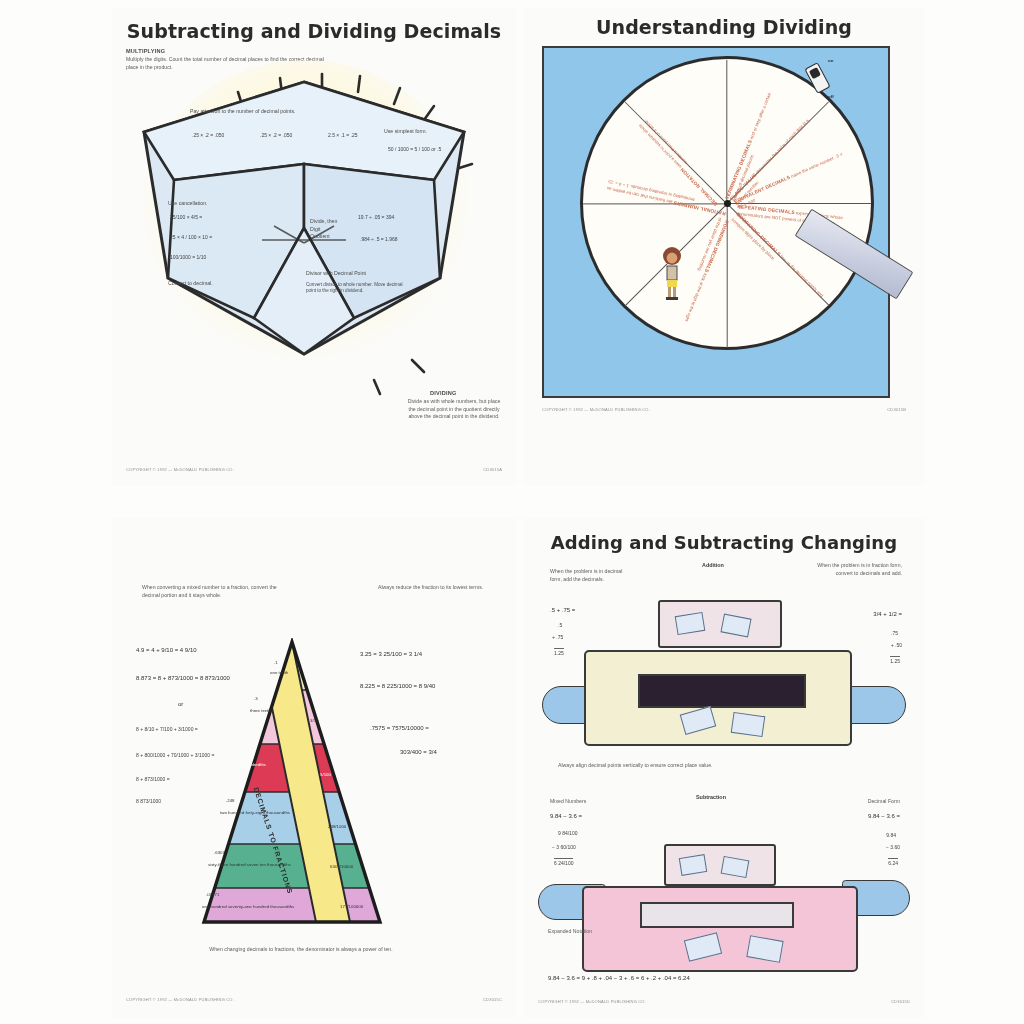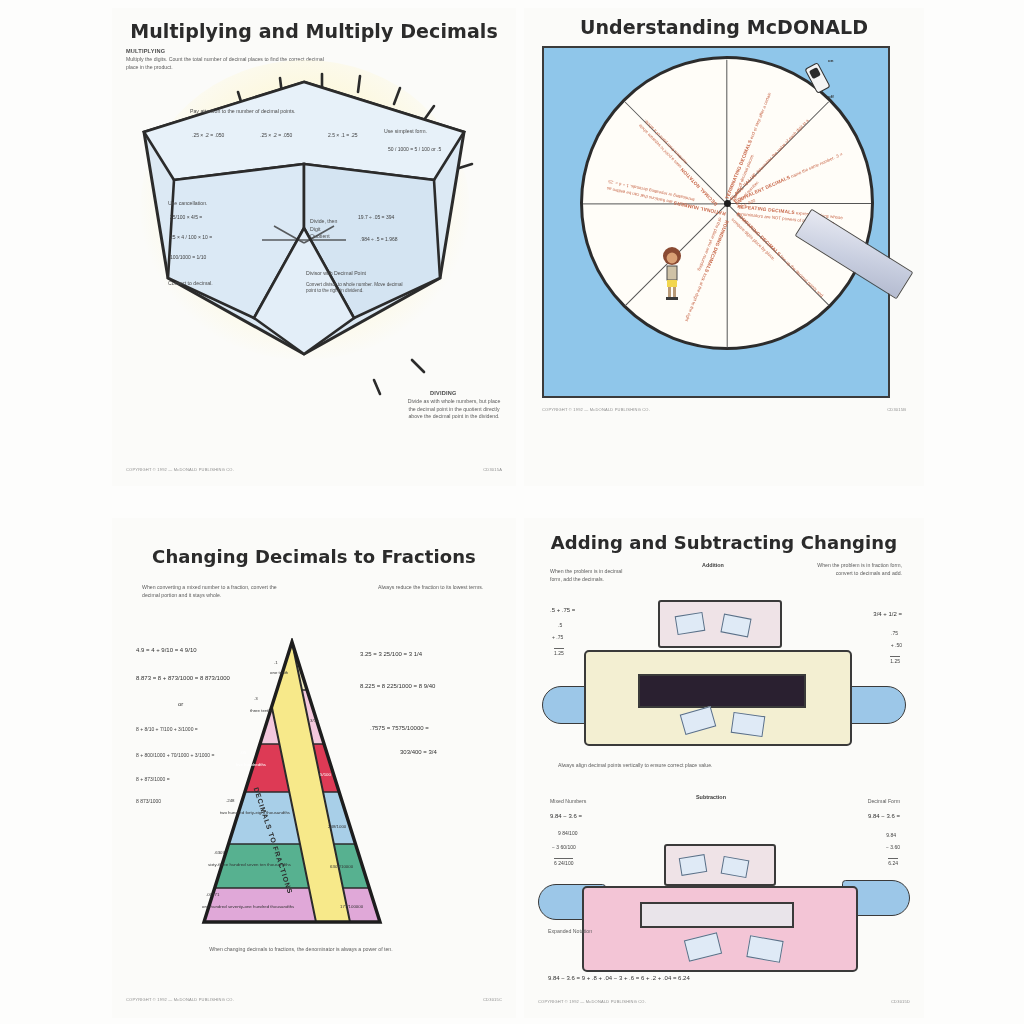--- a/index.html
+++ b/index.html
@@ -81,21 +81,21 @@
   .money{position:absolute;background:#dfeaf6;border:1px solid #5b6f86;transform:rotate(-9deg);}
   .arm{position:absolute;background:#9cc7e8;border:1.6px solid #3a3a3a;}
   .hdr{font-size:5.4px;font-weight:bold;color:#3a3a3a;}
 </style>
 </head>
 <body>
 
 <div class="sheet">
 
   <div class="panel p-tl">
-    <div class="ptitle" style="position:absolute;left:0;top:12px;width:100%;">Multiplying and Multiply Decimals</div>
+    <div class="ptitle" style="position:absolute;left:0;top:12px;width:100%;">Subtracting and Dividing Decimals</div>
 
     <div class="subhead" style="position:absolute;left:14px;top:40px;">MULTIPLYING</div>
     <div class="sub" style="position:absolute;left:14px;top:48px;width:210px;">Multiply the digits. Count the total number of decimal places to find the correct decimal place in the product.</div>
 
     <div class="glow"></div>
 
     <svg class="rays" viewBox="0 0 404 478">
       <g stroke="#2b2b2b" stroke-width="2.6" stroke-linecap="round">
         <line x1="90" y1="106" x2="100" y2="122"></line>
         <line x1="126" y1="84" x2="131" y2="100"></line>
@@ -152,21 +152,21 @@
     <div class="gemtxt tiny" style="left:194px;top:274px;width:102px;">Convert divisor to whole number. Move decimal point to the right in dividend.</div>
 
     <div class="subhead" style="position:absolute;left:318px;top:382px;">DIVIDING</div>
     <div class="sub" style="position:absolute;left:292px;top:390px;width:100px;text-align:center;">Divide as with whole numbers, but place the decimal point in the quotient directly above the decimal point in the dividend.</div>
 
     <div class="copy" style="position:absolute;left:14px;bottom:14px;">COPYRIGHT © 1992 — McDONALD PUBLISHING CO.</div>
     <div class="copy" style="position:absolute;right:14px;bottom:14px;">CD3015A</div>
   </div>
 
   <div class="panel p-tr">
-    <div class="ptitle" style="position:absolute;left:0;top:8px;width:100%;">Understanding McDONALD</div>
+    <div class="ptitle" style="position:absolute;left:0;top:8px;width:100%;">Understanding Dividing</div>
 
     <div class="bluebox">
       <div class="wheel">
         <div class="spoke" style="transform:rotate(0deg);"></div>
         <div class="spoke" style="transform:rotate(45deg);"></div>
         <div class="spoke" style="transform:rotate(90deg);"></div>
         <div class="spoke" style="transform:rotate(135deg);"></div>
         <div class="spoke" style="transform:rotate(180deg);"></div>
         <div class="spoke" style="transform:rotate(225deg);"></div>
         <div class="spoke" style="transform:rotate(270deg);"></div>
@@ -225,21 +225,20 @@
       </div>
       <div class="onoff" style="left:284px;top:10px;">on</div>
       <div class="onoff" style="left:284px;top:46px;">off</div>
     </div>
 
     <div class="copy" style="position:absolute;left:18px;bottom:74px;">COPYRIGHT © 1992 — McDONALD PUBLISHING CO.</div>
     <div class="copy" style="position:absolute;right:18px;bottom:74px;">CD3015B</div>
   </div>
 
   <div class="panel p-bl">
-    <div class="ptitle small" style="position:absolute;left:0;top:28px;width:100%;">Changing Decimals to Fractions</div>
 
     <div class="sub" style="position:absolute;left:30px;top:66px;width:140px;">When converting a mixed number to a fraction, convert the decimal portion and it stays whole.</div>
     <div class="sub" style="position:absolute;right:28px;top:66px;width:110px;text-align:left;">Always reduce the fraction to its lowest terms.</div>
 
     <div class="eqb" style="position:absolute;left:24px;top:128px;">4.9 = 4 + 9/10 = 4 9/10</div>
     <div class="eqb" style="position:absolute;left:24px;top:156px;">8.873 = 8 + 873/1000 = 8 873/1000</div>
     <div class="eqb" style="position:absolute;left:66px;top:182px;">or</div>
     <div class="eq" style="position:absolute;left:24px;top:208px;">8 + 8/10 + 7/100 + 3/1000 =</div>
     <div class="eq" style="position:absolute;left:24px;top:234px;">8 + 800/1000 + 70/1000 + 3/1000 =</div>
     <div class="eq" style="position:absolute;left:24px;top:258px;">8 + 873/1000 =</div>

